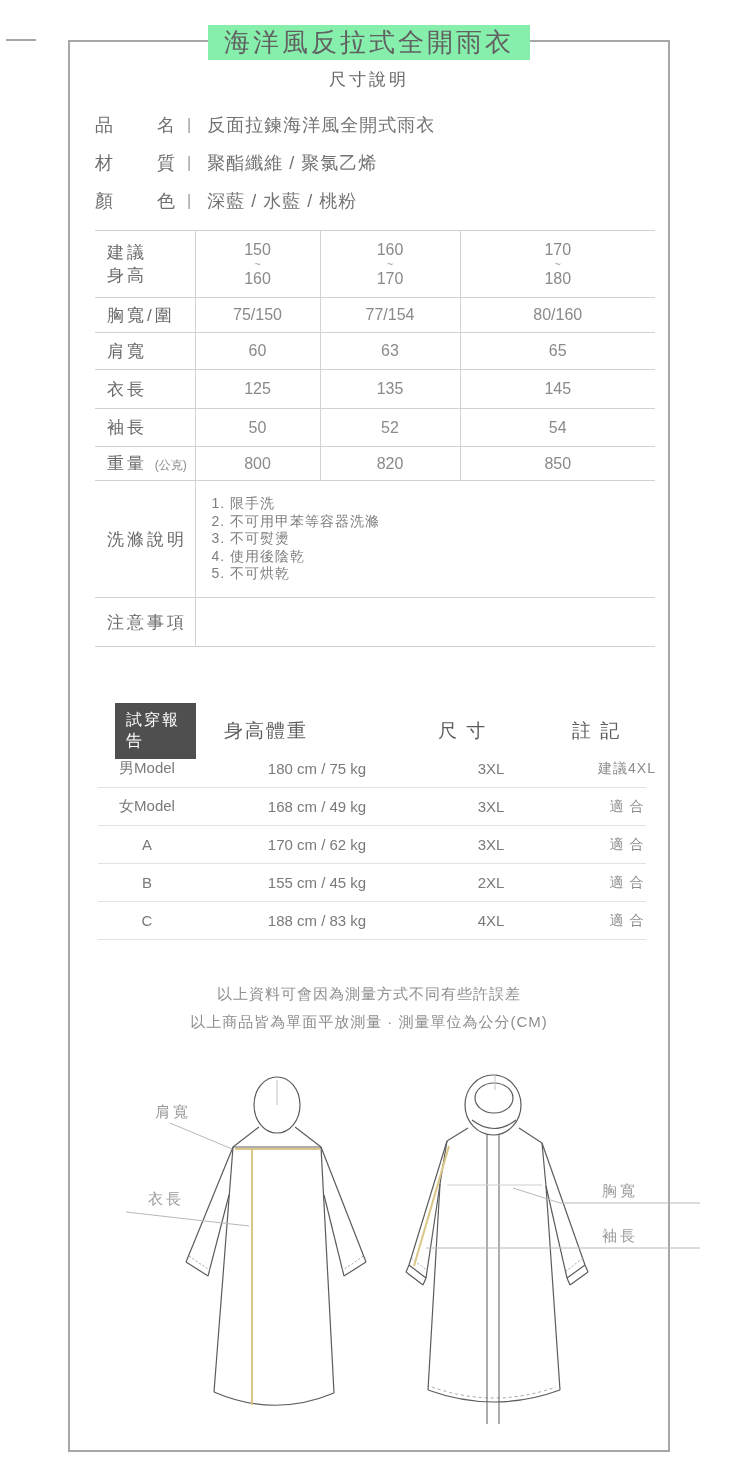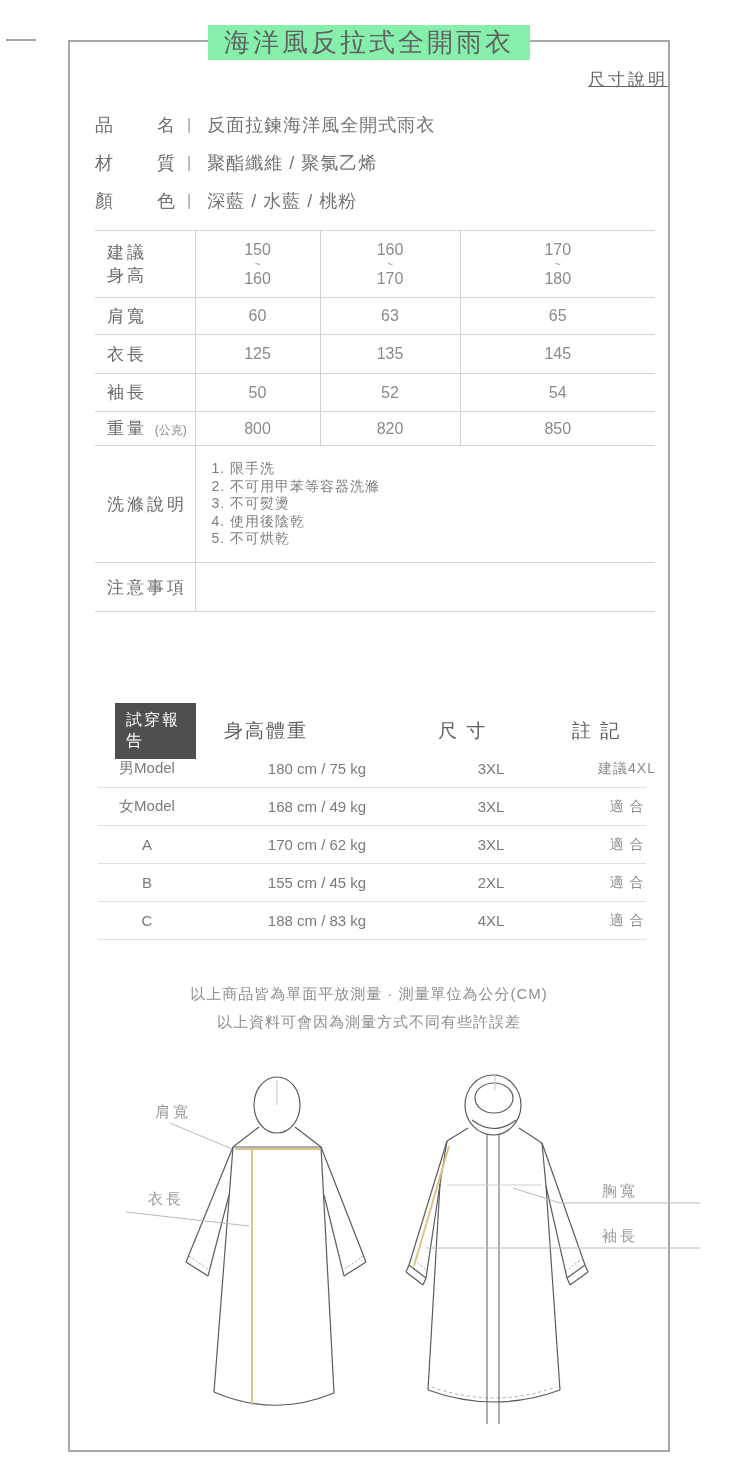--- a/index.html
+++ b/index.html
@@ -3,22 +3,22 @@
 <meta charset="utf-8">
 <style>
   html,body{margin:0;padding:0;background:#fff;}
   .page{position:relative;width:750px;height:1459px;background:#fff;overflow:hidden;
         font-family:"Liberation Sans",sans-serif;color:#6f6f6f;}
   .dash-left{position:absolute;left:6px;top:39px;width:30px;height:2px;background:#a7a7a7;}
   .frame{position:absolute;left:68px;top:40px;width:602px;height:1412px;
          border:2px solid #a7a7a7;box-sizing:border-box;}
   .title{position:absolute;top:-17px;left:50%;transform:translateX(-50%);background:#86efac;
          padding:0 16px;font-size:26px;letter-spacing:3px;color:#616161;white-space:nowrap;}
-  .subtitle{position:absolute;top:26px;left:0;width:100%;text-align:right;
-            font-size:17px;letter-spacing:3px;color:#666;text-decoration:underline;}
+  .subtitle{position:absolute;top:26px;left:0;width:100%;text-align:center;
+            font-size:17px;letter-spacing:3px;color:#666;}
   
   .info{position:absolute;top:64px;left:25px;}
   .info-row{display:flex;align-items:center;height:38px;font-size:18px;color:#6f6f6f;}
   .info-label{display:flex;justify-content:space-between;width:80px;}
   .info-sep{margin:0 16px 0 12px;color:#9a9a9a;font-size:16px;}
   .info-value{letter-spacing:1px;color:#737373;}
   
   .size-table{position:absolute;top:188px;left:25px;width:560px;border-collapse:collapse;
               table-layout:fixed;}
   .size-table td{border-top:1px solid #d2d2d2;text-align:center;font-size:16px;
@@ -124,20 +124,26 @@
               </div>
         </td>
         <td class="v">
           <div class="hv">
                 <div>170</div>
                 <div class="tilde">~</div>
                 <div>180</div>
               </div>
         </td>
       </tr>
+      <tr class="tr-std1">
+        <td class="lbl">胸寬/圍</td>
+        <td class="v">75/150</td>
+        <td class="v">77/154</td>
+        <td class="v">80/160</td>
+      </tr>
       <tr class="tr-std2">
         <td class="lbl">肩寬</td>
         <td class="v">60</td>
         <td class="v">63</td>
         <td class="v">65</td>
       </tr>
       <tr class="tr-std3">
         <td class="lbl">衣長</td>
         <td class="v">125</td>
         <td class="v">135</td>
@@ -213,22 +219,22 @@
       <div class="fit-grid fit-row">
         <span class="fit-c">C</span>
         <span class="fit-c">188 cm / 83 kg</span>
         <span class="fit-c">4XL</span>
         <span class="fit-c fit-note">適 合</span>
         <span></span>
       </div>
     </div>
 
     <div class="notes">
+      <div>以上資料可會因為測量方式不同有些許誤差</div>
       <div>以上商品皆為單面平放測量 · 測量單位為公分(CM)</div>
-      <div>以上資料可會因為測量方式不同有些許誤差</div>
     </div>
   </div>
 
   <svg class="diagram-svg" width="660" height="394" viewBox="0 0 660 394">
 
     <g fill="none" stroke="#5c5c5c" stroke-width="1.2">
 
       <path d="M165,87 L146,332"></path>
       <path d="M253,87 L266,333"></path>
       <path d="M146,332 Q206,358 266,333"></path>

